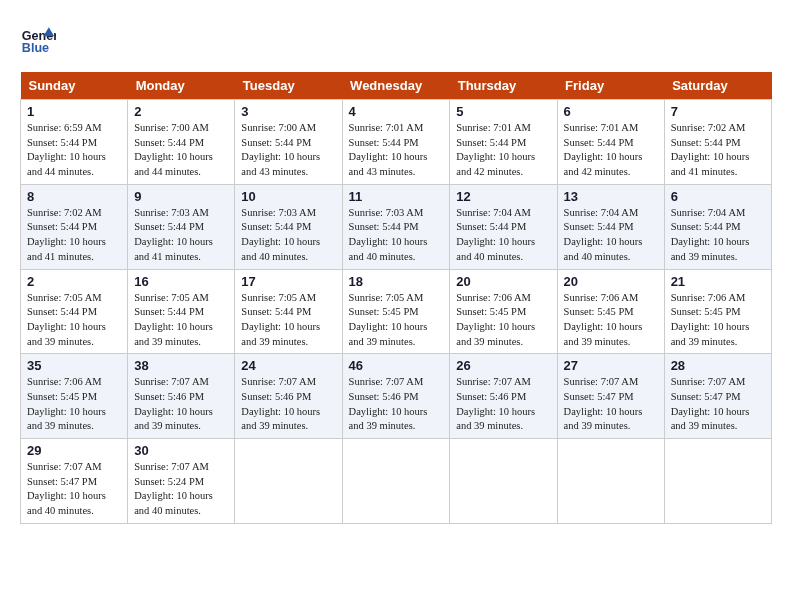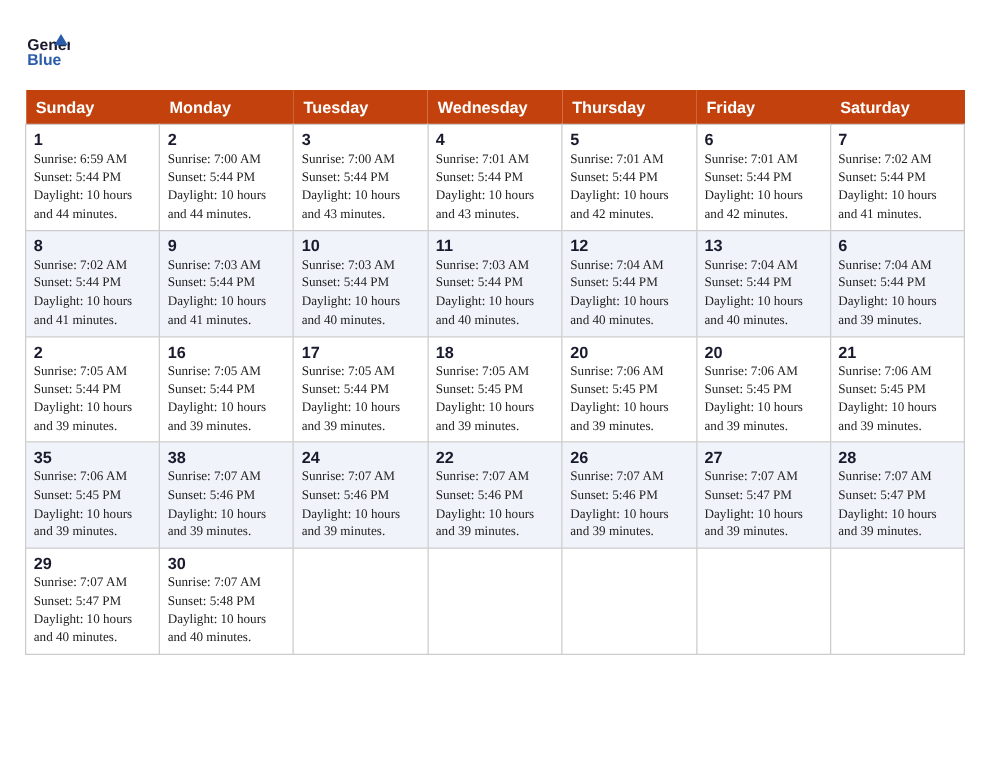--- a/index.html
+++ b/index.html
@@ -223,21 +223,21 @@
         </td>
         <td>
           <span class="day-number">38</span>
           <div class="day-info"><span>Sunrise: 7:07 AM</span><br><span>Sunset: 5:46 PM</span><br><span>Daylight: 10 hours and 39 minutes.</span></div>
         </td>
         <td>
           <span class="day-number">24</span>
           <div class="day-info"><span>Sunrise: 7:07 AM</span><br><span>Sunset: 5:46 PM</span><br><span>Daylight: 10 hours and 39 minutes.</span></div>
         </td>
         <td>
-          <span class="day-number">22</span>
+          <span class="day-number">46</span>
           <div class="day-info"><span>Sunrise: 7:07 AM</span><br><span>Sunset: 5:46 PM</span><br><span>Daylight: 10 hours and 39 minutes.</span></div>
         </td>
         <td>
           <span class="day-number">26</span>
           <div class="day-info"><span>Sunrise: 7:07 AM</span><br><span>Sunset: 5:46 PM</span><br><span>Daylight: 10 hours and 39 minutes.</span></div>
         </td>
         <td>
           <span class="day-number">27</span>
           <div class="day-info"><span>Sunrise: 7:07 AM</span><br><span>Sunset: 5:47 PM</span><br><span>Daylight: 10 hours and 39 minutes.</span></div>
         </td>
@@ -246,21 +246,21 @@
           <div class="day-info"><span>Sunrise: 7:07 AM</span><br><span>Sunset: 5:47 PM</span><br><span>Daylight: 10 hours and 39 minutes.</span></div>
         </td>
       </tr>
       <tr>
         <td>
           <span class="day-number">29</span>
           <div class="day-info"><span>Sunrise: 7:07 AM</span><br><span>Sunset: 5:47 PM</span><br><span>Daylight: 10 hours and 40 minutes.</span></div>
         </td>
         <td>
           <span class="day-number">30</span>
-          <div class="day-info"><span>Sunrise: 7:07 AM</span><br><span>Sunset: 5:48 PM</span><br><span>Daylight: 10 hours and 40 minutes.</span></div>
+          <div class="day-info"><span>Sunrise: 7:07 AM</span><br><span>Sunset: 5:24 PM</span><br><span>Daylight: 10 hours and 40 minutes.</span></div>
         </td>
         <td class="empty-cell"></td>
         <td class="empty-cell"></td>
         <td class="empty-cell"></td>
         <td class="empty-cell"></td>
         <td class="empty-cell"></td>
       </tr>
     </tbody>
 </table>
 

